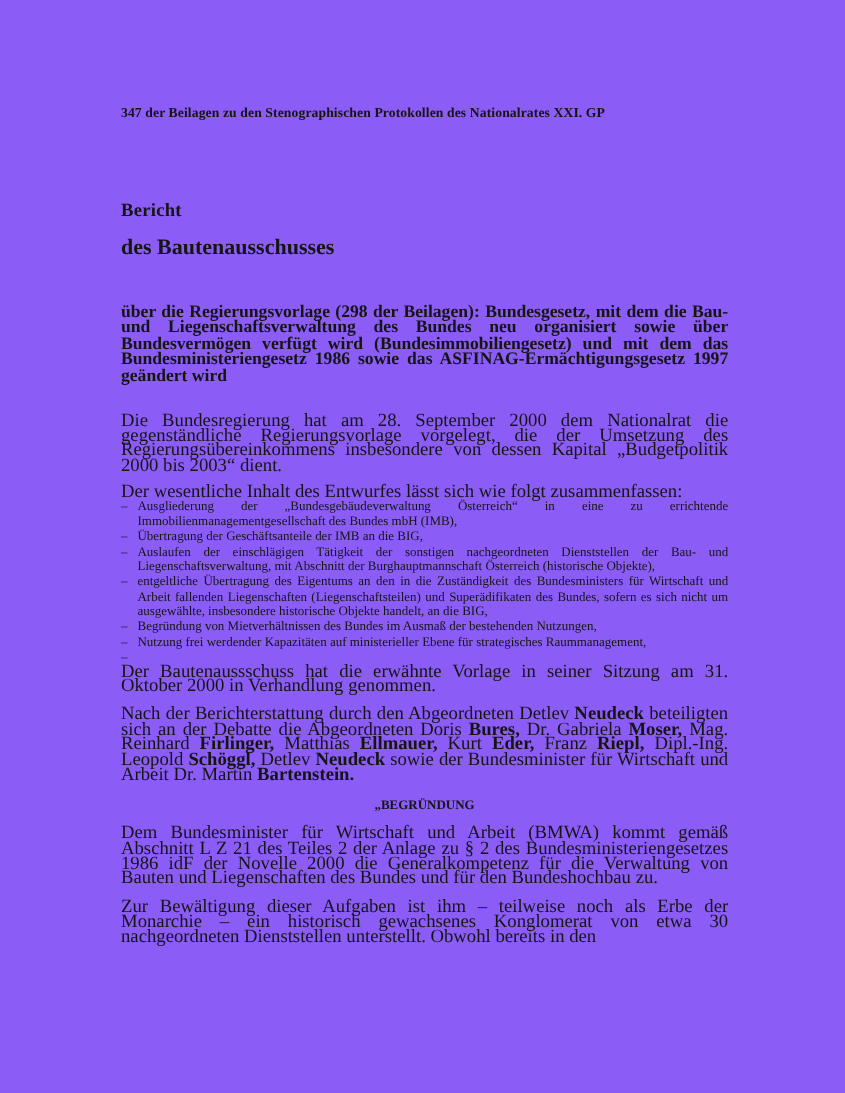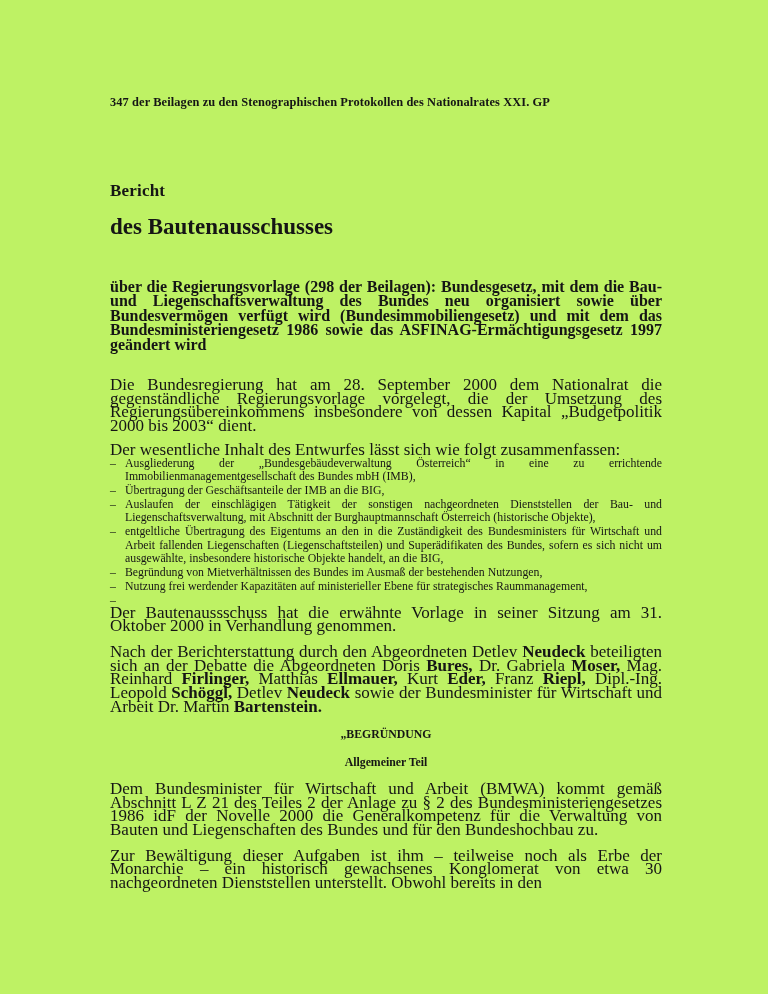--- a/index.html
+++ b/index.html
@@ -10,41 +10,41 @@
   body {
     width: 768px;
     height: 994px;
     overflow: hidden;
   }
   .page {
     position: relative;
     width: 768px;
     height: 994px;
     box-sizing: border-box;
-    background: #bef264;
+    background: #8b5cf6;
     padding: 95px 106px 0 110px;
     font-family: "Liberation Serif", "DejaVu Serif", serif;
     color: #151515;
   }
   .header-line {
     margin: 0;
     font-size: 12.4px;
     font-weight: bold;
     letter-spacing: 0.1px;
     white-space: nowrap;
   }
   .title {
     margin: 71px 0 0 0;
     font-size: 17px;
     font-weight: bold;
     letter-spacing: 0.2px;
   }
   .subtitle {
     margin: 13px 0 0 0;
-    font-size: 23px;
+    font-size: 20px;
     font-weight: bold;
   }
   .lead {
     margin: 40px 0 0 0;
     font-size: 16px;
     line-height: 14.4px;
     font-weight: bold;
     text-align: justify;
   }
   .body-par {
@@ -105,19 +105,18 @@
       <div class="list-item"><span class="dash">–</span></div>
     </div>
 
   <p class="body-par gap-md">Der Bautenaussschuss hat die erwähnte Vorlage in seiner Sitzung am 31. Oktober 2000 in Verhandlung genommen.</p>
 
   <p class="body-par gap-md"><span>Nach der Berichterstattung durch den Abgeordneten Detlev </span><span class="b">Neudeck</span><span> beteiligten sich an der Debatte die Abgeordneten Doris </span><span class="b">Bures,</span><span> Dr. Gabriela </span><span class="b">Moser,</span><span> Mag. Reinhard </span><span class="b">Firlinger,</span><span> Matthias </span><span class="b">Ellmauer,</span><span> Kurt </span><span class="b">Eder,</span><span> Franz </span><span class="b">Riepl,</span><span> Dipl.-Ing. Leopold </span><span class="b">Schöggl,</span><span> Detlev </span><span class="b">Neudeck</span><span> sowie der Bundesminister für Wirtschaft und Arbeit Dr. Martin </span><span class="b">Bartenstein.</span></p>
 
 
   <p class="center-heading">„BEGRÜNDUNG</p>
 
-  <p class="center-heading second">Allgemeiner Teil</p>
 
   <p class="body-par gap-md">Dem Bundesminister für Wirtschaft und Arbeit (BMWA) kommt gemäß Abschnitt L Z 21 des Teiles 2 der Anlage zu § 2 des Bundesministeriengesetzes 1986 idF der Novelle 2000 die Generalkompetenz für die Verwaltung von Bauten und Liegenschaften des Bundes und für den Bundeshochbau zu.</p>
 
   <p class="body-par gap-md">Zur Bewältigung dieser Aufgaben ist ihm – teilweise noch als Erbe der Monarchie – ein historisch gewachsenes Konglomerat von etwa 30 nachgeordneten Dienststellen unterstellt. Obwohl bereits in den</p>
 
 </div>
 
 </body></html>

